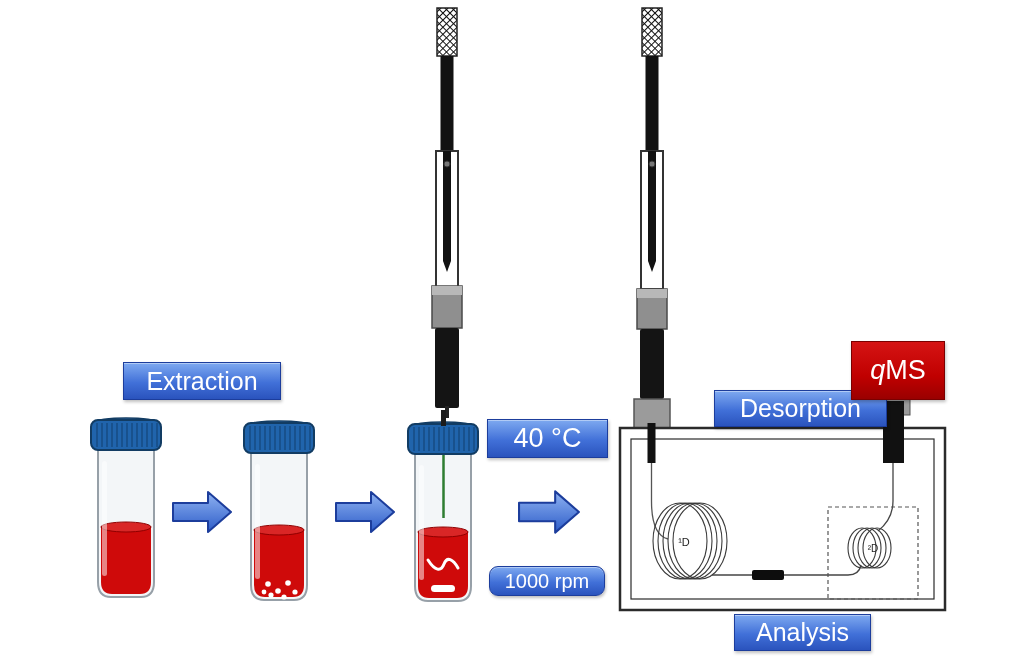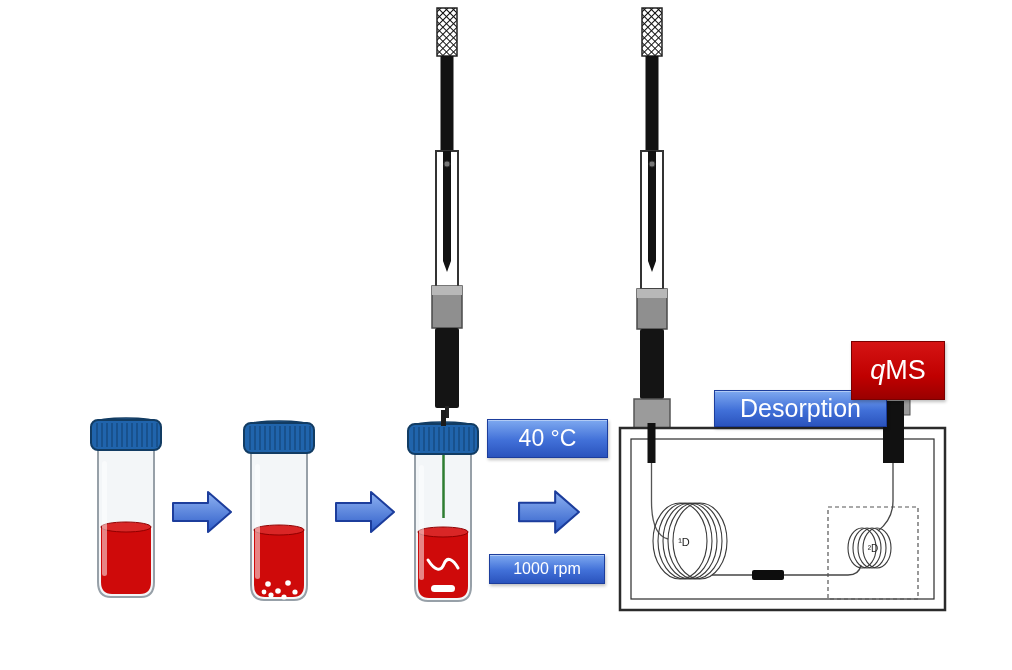--- a/index.html
+++ b/index.html
@@ -19,20 +19,23 @@
     box-shadow:1px 2px 3px rgba(0,0,0,.25);box-sizing:border-box;
   }
   svg{display:block;}
   text{font-family:"Liberation Sans",sans-serif;}
 </style>
 </head>
 <body>
 
 <div class="stage">
 
+  <div class="abs blue-label" style="left:123px;top:362px;width:158px;height:38px;font-size:25px;">
+    <span>Extraction</span>
+  </div>
 
   <div class="abs" style="left:85px;top:416px;">
     <svg width="82" height="190" viewBox="0 0 82 190">
       <path d="M13 33 L69 33 L69 166 Q69 181 56 181 L26 181 Q13 181 13 166 Z" fill="#f3f6f8" stroke="#97a0a8" stroke-width="2"></path>
       <path d="M16 111 L66 111 L66 166 Q66 178 55 178 L27 178 Q16 178 16 166 Z" style="fill:var(--liquid-red,#cf0a0a)"></path>
       <ellipse cx="41" cy="111" rx="25" ry="5" fill="#d92626" stroke="#8f0000" stroke-width="1"></ellipse>
       <rect x="17" y="45" width="5" height="115" rx="2.5" fill="#ffffff" opacity="0.5"></rect>
       <ellipse cx="41" cy="6" rx="31" ry="4" fill="#3f7cc0" stroke="#123c63" stroke-width="1.5"></ellipse>
       <rect x="6" y="4" width="70" height="30" rx="7" style="fill:var(--cap-blue,#2064ac)" stroke="#123c63" stroke-width="2"></rect>
       <path d="M12 7V31M17 7V31M22 7V31M27 7V31M32 7V31M37 7V31M42 7V31M47 7V31M52 7V31M57 7V31M62 7V31M67 7V31M72 7V31" stroke="#15457a" stroke-width="1.5" opacity="0.8"></path>
@@ -118,37 +121,37 @@
       <rect x="29" y="175" width="24" height="7" rx="3.5" fill="#ffffff"></rect>
       <rect x="17" y="55" width="5" height="115" rx="2.5" fill="#ffffff" opacity="0.5"></rect>
       <line x1="41.5" y1="14" x2="41.5" y2="108" style="stroke:var(--fiber-green,#2e7d32)" stroke-width="2.5"></line>
       <ellipse cx="41" cy="16" rx="31" ry="4" fill="#3f7cc0" stroke="#123c63" stroke-width="1.5"></ellipse>
       <rect x="6" y="14" width="70" height="30" rx="7" style="fill:var(--cap-blue,#2064ac)" stroke="#123c63" stroke-width="2"></rect>
       <path d="M12 17V41M17 17V41M22 17V41M27 17V41M32 17V41M37 17V41M42 17V41M47 17V41M52 17V41M57 17V41M62 17V41M67 17V41M72 17V41" stroke="#15457a" stroke-width="1.5" opacity="0.8"></path>
       <rect x="39" y="0" width="5" height="16" fill="#1b1b1b"></rect>
     </svg>
   </div>
 
-  <div class="abs blue-label" style="left:487px;top:419px;width:121px;height:39px;font-size:23px;">
+  <div class="abs blue-label" style="left:487px;top:419px;width:121px;height:39px;font-size:27px;">
     <span>40 °C</span>
   </div>
 
   <div class="abs" style="left:518px;top:488px;">
     <svg width="64" height="48" viewBox="0 0 62 46">
       <defs>
           <linearGradient id="ag3" x1="0" y1="0" x2="0" y2="1">
         <stop offset="0" stop-color="#8fb3f2" style="stop-color:var(--arrow-light,#8fb3f2)"></stop>
         <stop offset="1" stop-color="#2d5cc8" style="stop-color:var(--arrow-dark,#2d5cc8)"></stop>
       </linearGradient>
         </defs>
       <polygon points="1,14 36,14 36,3 59,23 36,43 36,32 1,32" fill="url(#ag3)" stroke="#1c3d9c" stroke-width="2" stroke-linejoin="round"></polygon>
     </svg>
   </div>
 
-  <div class="abs blue-label" style="left:489px;top:554px;width:116px;height:30px;font-size:16px;">
+  <div class="abs blue-label" style="left:489px;top:566px;width:116px;height:30px;font-size:20px;border-radius:9px;">
     <span>1000 rpm</span>
   </div>
 
   <div class="abs" style="left:626px;top:6px;">
     <svg width="52" height="424" viewBox="0 0 52 424">
       <defs>
         <pattern id="h2a" width="5" height="5" patternUnits="userSpaceOnUse" patternTransform="rotate(45)">
           <rect width="5" height="5" fill="#ffffff"></rect>
             <line x1="0" y1="0" x2="0" y2="5" stroke="#111" stroke-width="2"></line>
         </pattern>
@@ -209,14 +212,17 @@
 
   <div class="abs blue-label" style="left:681px;top:390px;width:173px;height:37px;font-size:25px;margin-left:33px;">
     <span>Desorption</span>
   </div>
 
   <div class="abs red-label" style="left:851px;top:341px;width:94px;height:59px;font-size:27px;">
     <i>q</i>
       <span>MS</span>
   </div>
 
+  <div class="abs blue-label" style="left:734px;top:614px;width:137px;height:37px;font-size:25px;">
+    <span>Analysis</span>
+  </div>
 
 </div>
 
 </body></html>

